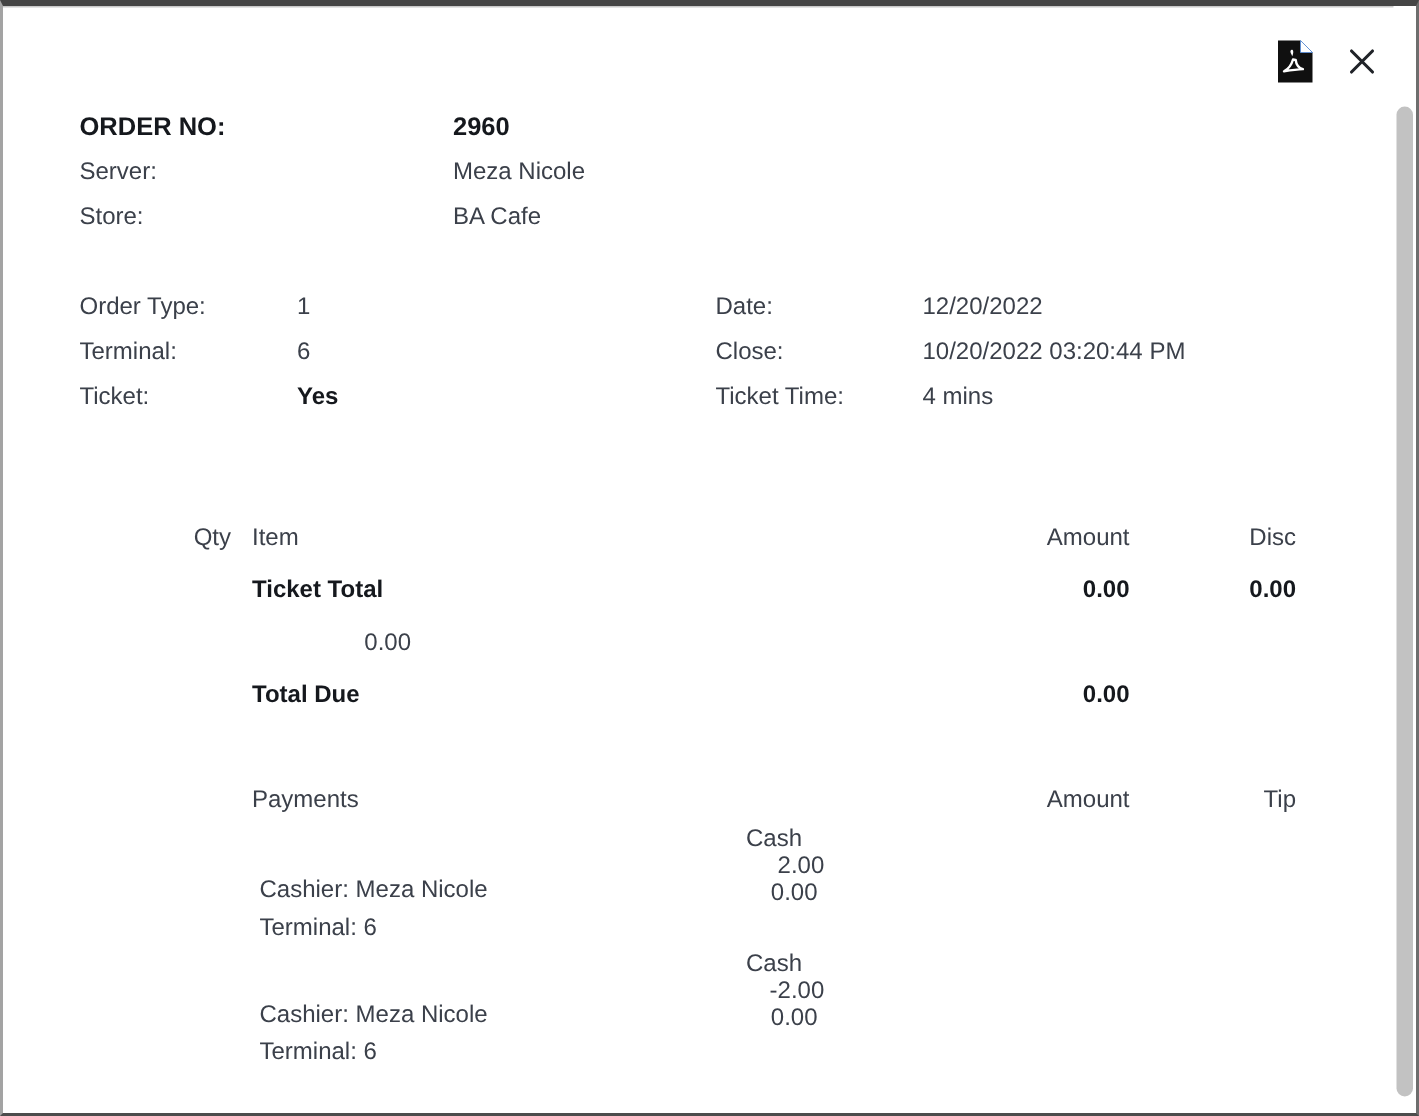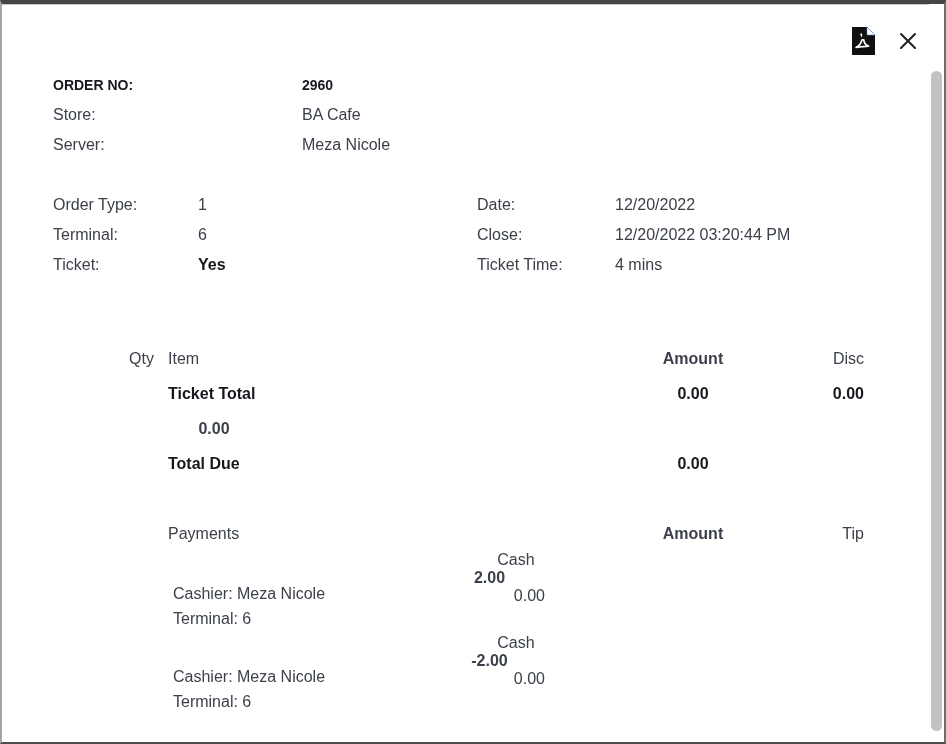--- a/index.html
+++ b/index.html
@@ -34,36 +34,36 @@
     cursor: pointer; display: flex; align-items: center; justify-content: center;
   }
 
   
   .kv-row { display: flex; height: 30px; align-items: center; }
   .kv-label { flex-shrink: 0; }
   .strong { font-weight: 700; color: #15181d; }
 
   .order-summary { position: absolute; left: 51px; top: 66px; }
   .order-summary .kv-label { width: 249px; }
-  .order-no-row { font-size: 14px; }
+  .order-no-row { font-size: 17px; }
 
   .details-left  { position: absolute; left: 51px;  top: 186px; }
   .details-left .kv-label { width: 145px; }
   .details-right { position: absolute; left: 475px; top: 186px; }
   .details-right .kv-label { width: 138px; }
 
   
   .grid-table { position: absolute; left: 113px; width: 749px; }
   .items-table { top: 337px; }
   .payments-table { top: 512px; }
   .t-row { display: flex; align-items: center; height: 35px; }
   .col-qty    { width: 39px;  text-align: right; }
   .col-item   { flex: 1; padding-left: 14px; }
   .col-name   { flex: 1; padding-left: 53px; }
-  .col-amount { width: 120px; text-align: center; font-weight: bold; }
+  .col-amount { width: 120px; text-align: right; }
   .col-last   { width: 111px; text-align: right; }
 
   .payment-block .p-main { display: flex; align-items: center; height: 30px; flex-direction: column; }
   .payment-block .p-detail { padding-left: 58px; line-height: 25px; height: 25px; }
   .payment-block + .payment-block { margin-top: 3px; }
 
   
   .scrollbar-track {
     position: absolute; top: 0; right: 0; width: 15px; height: 738px;
     background: #ffffff;
@@ -99,27 +99,27 @@
       </span>
     </button>
   </div>
 
   <div class="order-summary">
     <div class="kv-row order-no-row">
       <div class="kv-label strong">ORDER NO:</div>
       <div class="strong">2960</div>
     </div>
     <div class="kv-row">
+      <div class="kv-label">Server:</div>
+      <div>Meza Nicole</div>
+    </div>
+    <div class="kv-row">
       <div class="kv-label">Store:</div>
       <div>BA Cafe</div>
     </div>
-    <div class="kv-row">
-      <div class="kv-label">Server:</div>
-      <div>Meza Nicole</div>
-    </div>
   </div>
 
   <div class="details-left">
     <div class="kv-row">
       <div class="kv-label">Order Type:</div>
       <div>1</div>
     </div>
     <div class="kv-row">
       <div class="kv-label">Terminal:</div>
       <div>6</div>
@@ -130,21 +130,21 @@
     </div>
   </div>
 
   <div class="details-right">
     <div class="kv-row">
       <div class="kv-label">Date:</div>
       <div>12/20/2022</div>
     </div>
     <div class="kv-row">
       <div class="kv-label">Close:</div>
-      <div>12/20/2022 03:20:44 PM</div>
+      <div>10/20/2022 03:20:44 PM</div>
     </div>
     <div class="kv-row">
       <div class="kv-label">Ticket Time:</div>
       <div>4 mins</div>
     </div>
   </div>
 
   <div class="grid-table items-table">
     <div class="t-row">
       <div class="col-qty">Qty</div>

